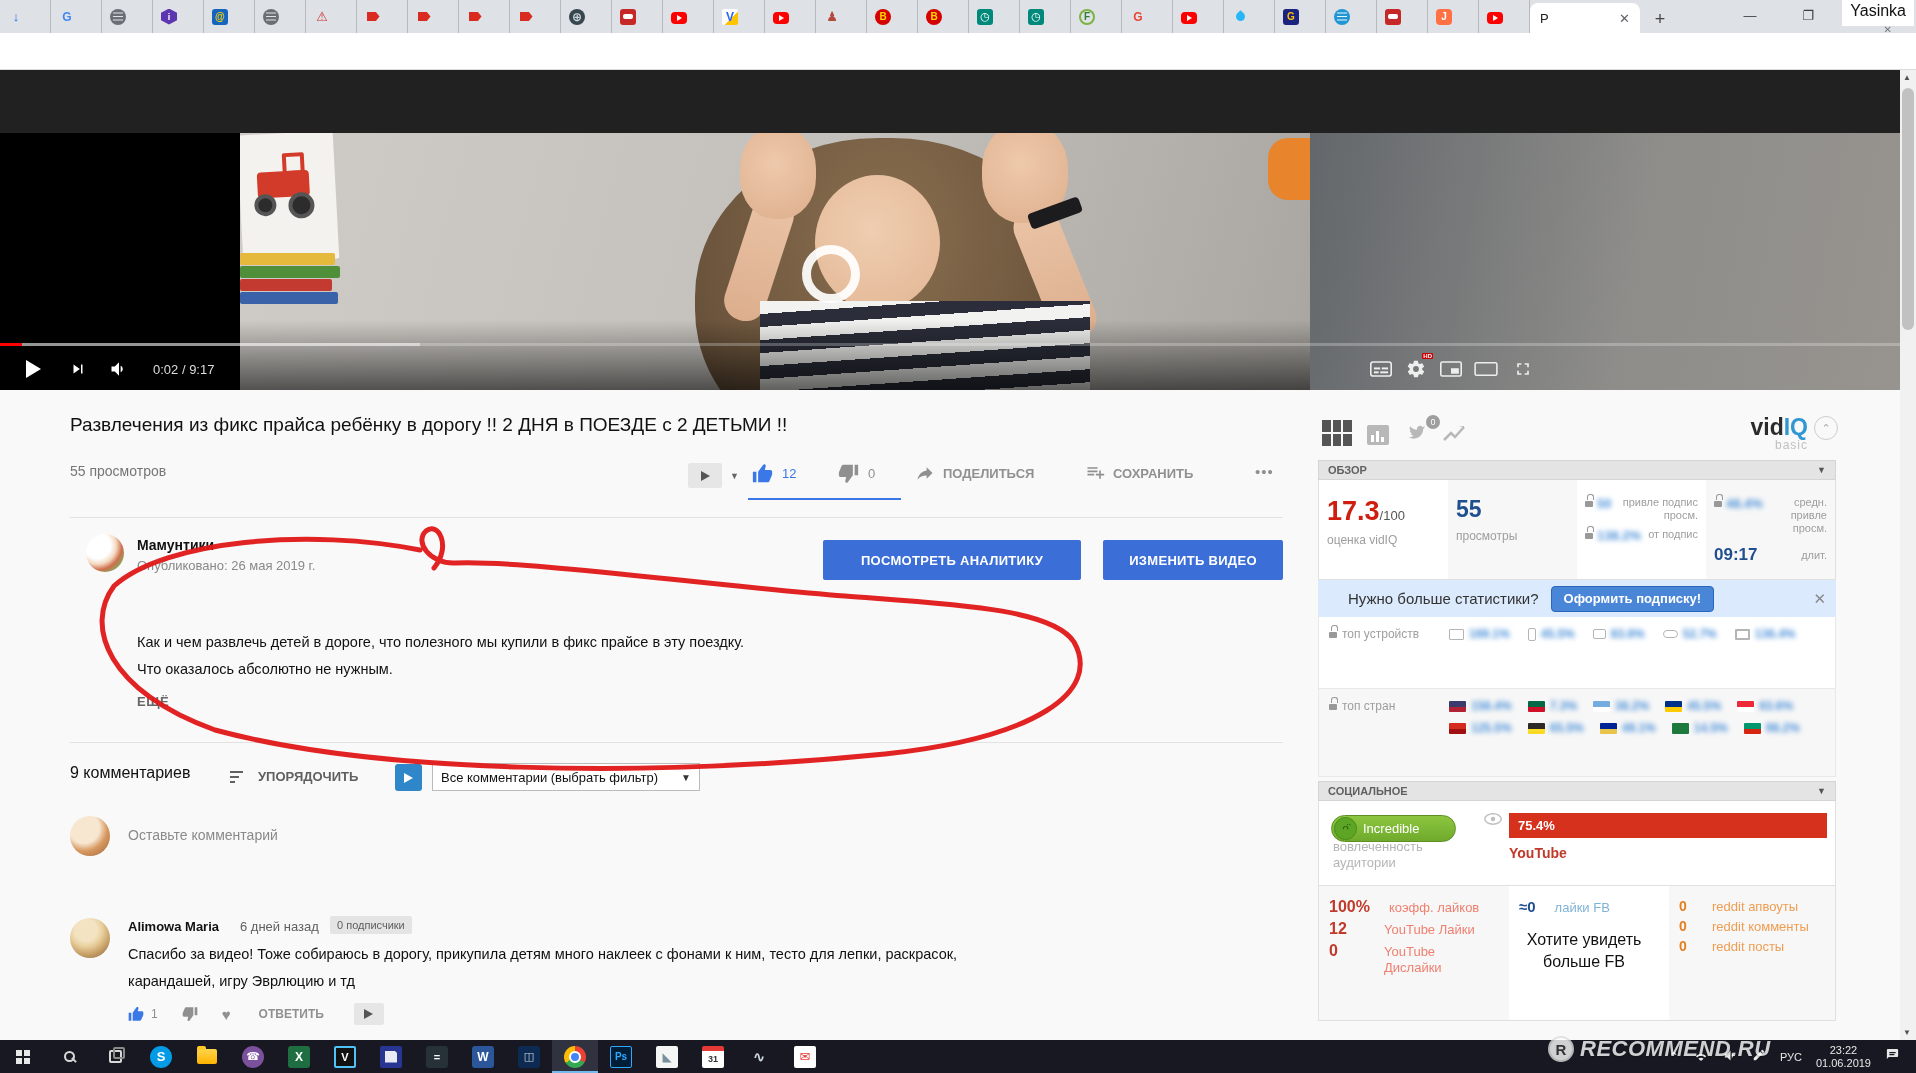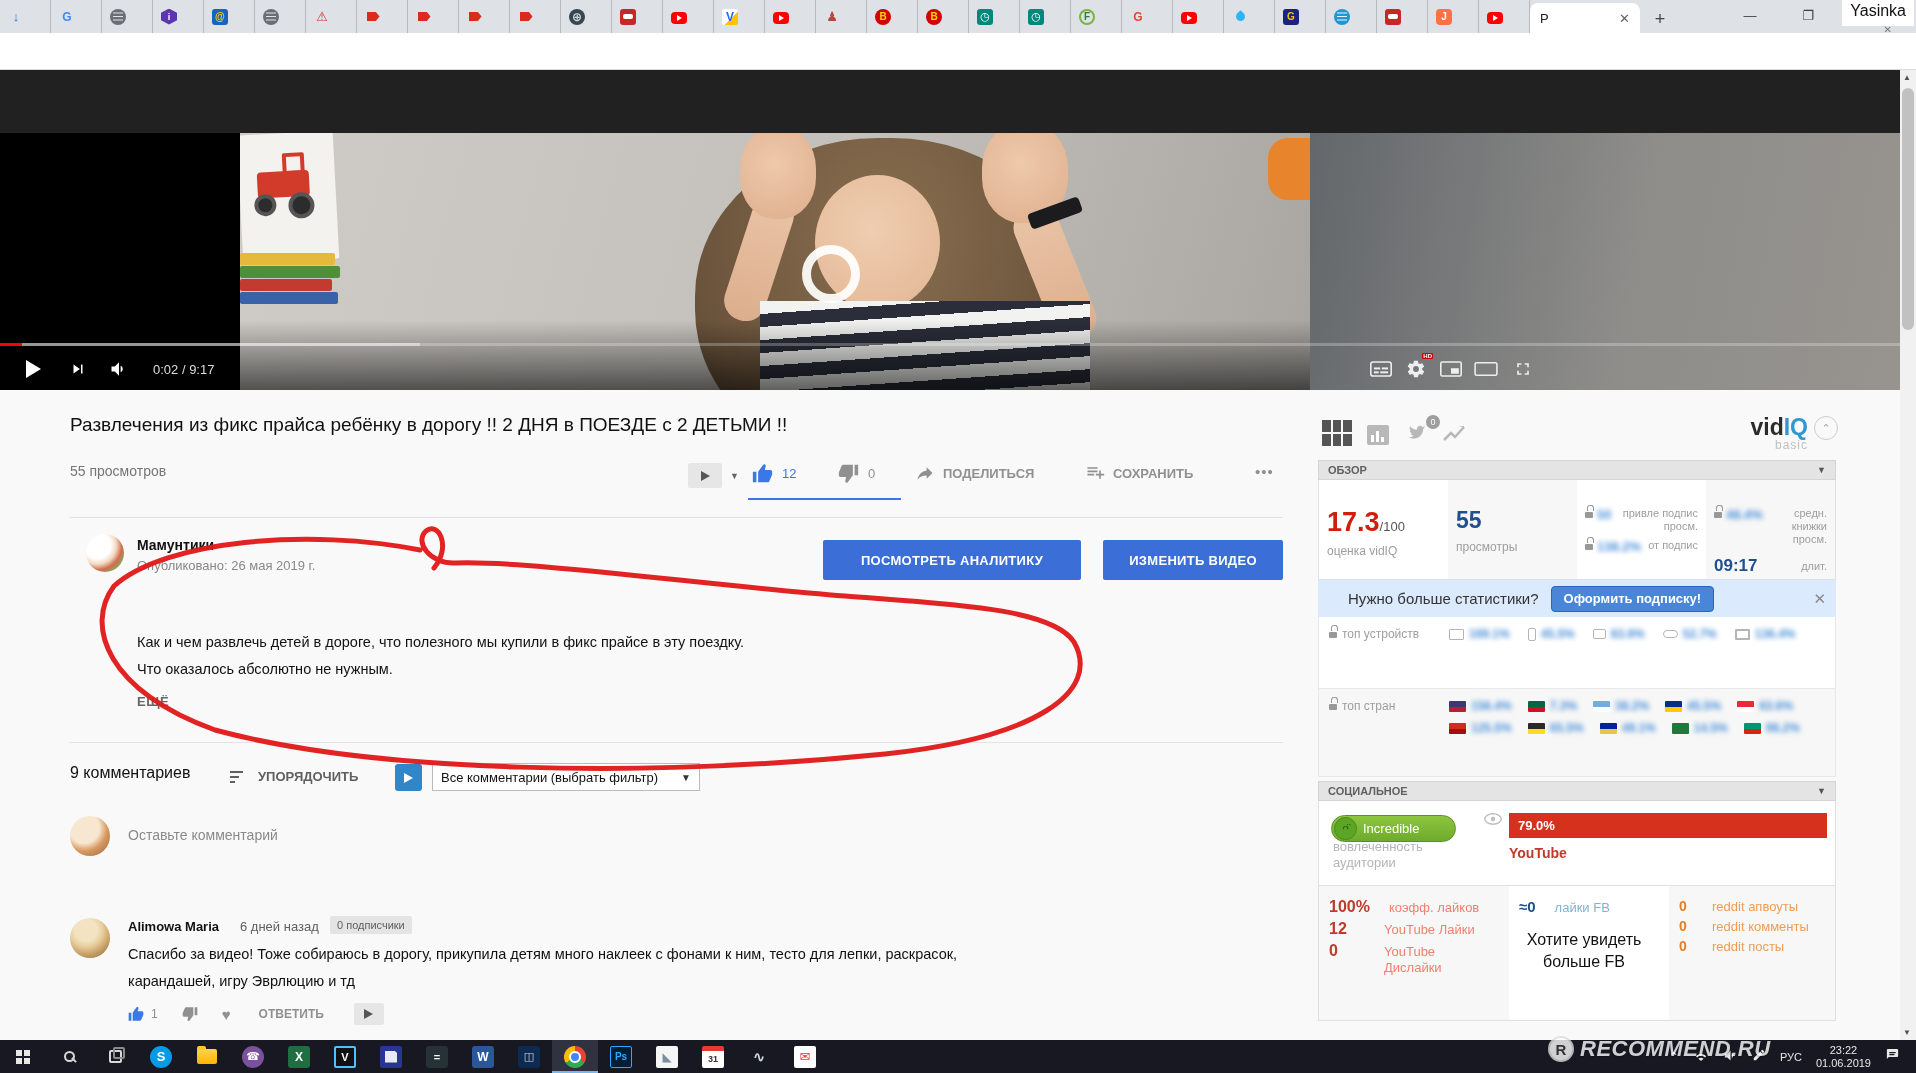--- a/index.html
+++ b/index.html
@@ -164,21 +164,21 @@
   .viq-grid{left:4px;top:8px;width:30px;height:26px;display:grid;grid-template-columns:repeat(3,1fr);gap:2px}
   .viq-grid i{background:#555}
   #viq-logo{position:absolute;right:28px;top:2px;font-size:23px;font-weight:bold;color:#2b2b2b}
   #viq-logo b{color:#3097d3}
   #viq-tier{position:absolute;right:28px;top:26px;font-size:12px;color:#c0c0c0;letter-spacing:1px}
   #viq-collapse{position:absolute;right:-2px;top:4px;width:24px;height:24px;border:1px solid #ccc;border-radius:50%;color:#aaa;font-size:11px;display:flex;align-items:center;justify-content:center}
   .tw-badge{position:absolute;left:16px;top:-7px;background:#9e9e9e;color:#fff;width:14px;height:14px;border-radius:50%;font-size:9px;display:flex;align-items:center;justify-content:center}
   .sec-hdr{position:relative;height:20px;background:#e4e4e4;border:1px solid #d5d5d5;display:flex;align-items:center;justify-content:space-between;padding:0 9px;font-size:11px;font-weight:bold;color:#606060}
   .sec-hdr .tri{color:#555;font-size:9px}
   #viq-stats{position:relative;height:100px;background:#fff;border:1px solid #e0e0e0;border-top:none;display:flex}
-  .vcell{flex:1;padding:27px 8px;position:relative}
+  .vcell{flex:1;padding:16px 8px;position:relative}
   .vcell.alt{background:#f7f7f7}
   .big-red{color:#cf1d0e;font-size:27px;font-weight:bold}
   .big-red small{color:#555;font-size:13px;font-weight:normal}
   .big-blue{color:#1f4f8f;font-size:23px;font-weight:bold}
   .vlabel{color:#9e9e9e;font-size:12px;margin-top:6px}
   .blur{filter:blur(2.5px)}
   .lkrow{display:flex;align-items:flex-start;gap:4px;margin-bottom:6px}
   .lkval{color:#4a90d9;font-size:13px;font-weight:bold}
   .lklbl{color:#9e9e9e;font-size:11px;margin-left:auto;text-align:right;line-height:13px}
   .lock{width:8px;height:10px;position:relative;flex:none;margin-top:1px}
@@ -674,21 +674,21 @@
         <div class="lkrow">
             <span class="lock"></span>
             <span class="lkval blur">138.2%</span>
             <span class="lklbl">от подпис</span>
           </div>
       </div>
       <div class="vcell alt">
         <div class="lkrow">
             <span class="lock"></span>
             <span class="lkval blur">48.4%</span>
-            <span class="lklbl">средн. книжки просм.</span>
+            <span class="lklbl">средн. привле просм.</span>
           </div>
         <div class="lkrow" style="margin-top:10px">
             <span style="color:#1f4f8f;font-size:17px;font-weight:bold">09:17</span>
             <span class="lklbl" style="margin-top:4px">длит.</span>
           </div>
       </div>
     </div>
 
     <div id="viq-banner">
       <span class="btext">Нужно больше статистики?</span>
@@ -783,21 +783,21 @@
           <span>Incredible</span>
       </div>
       <span id="eye">
         <svg width="18" height="12" viewBox="0 0 24 16">
             <ellipse cx="12" cy="8" rx="11" ry="7" fill="none" stroke="#c0c0c0" stroke-width="2"></ellipse>
             <circle cx="12" cy="8" r="3" fill="#c0c0c0"></circle>
           </svg>
       </span>
       <div id="eng-lbl" style="width:130px">вовлеченность аудитории</div>
       <div id="redbar">
-          <span>79.0%</span>
+          <span>75.4%</span>
         </div>
       <div id="redbar-lbl">YouTube</div>
     </div>
     <div id="social-bottom">
       <div class="scol alt" style="width:190px">
         <div class="s-row">
             <span class="s-num">100%</span>
             <span class="s-lbl">коэфф. лайков</span>
           </div>
         <div class="s-row">

